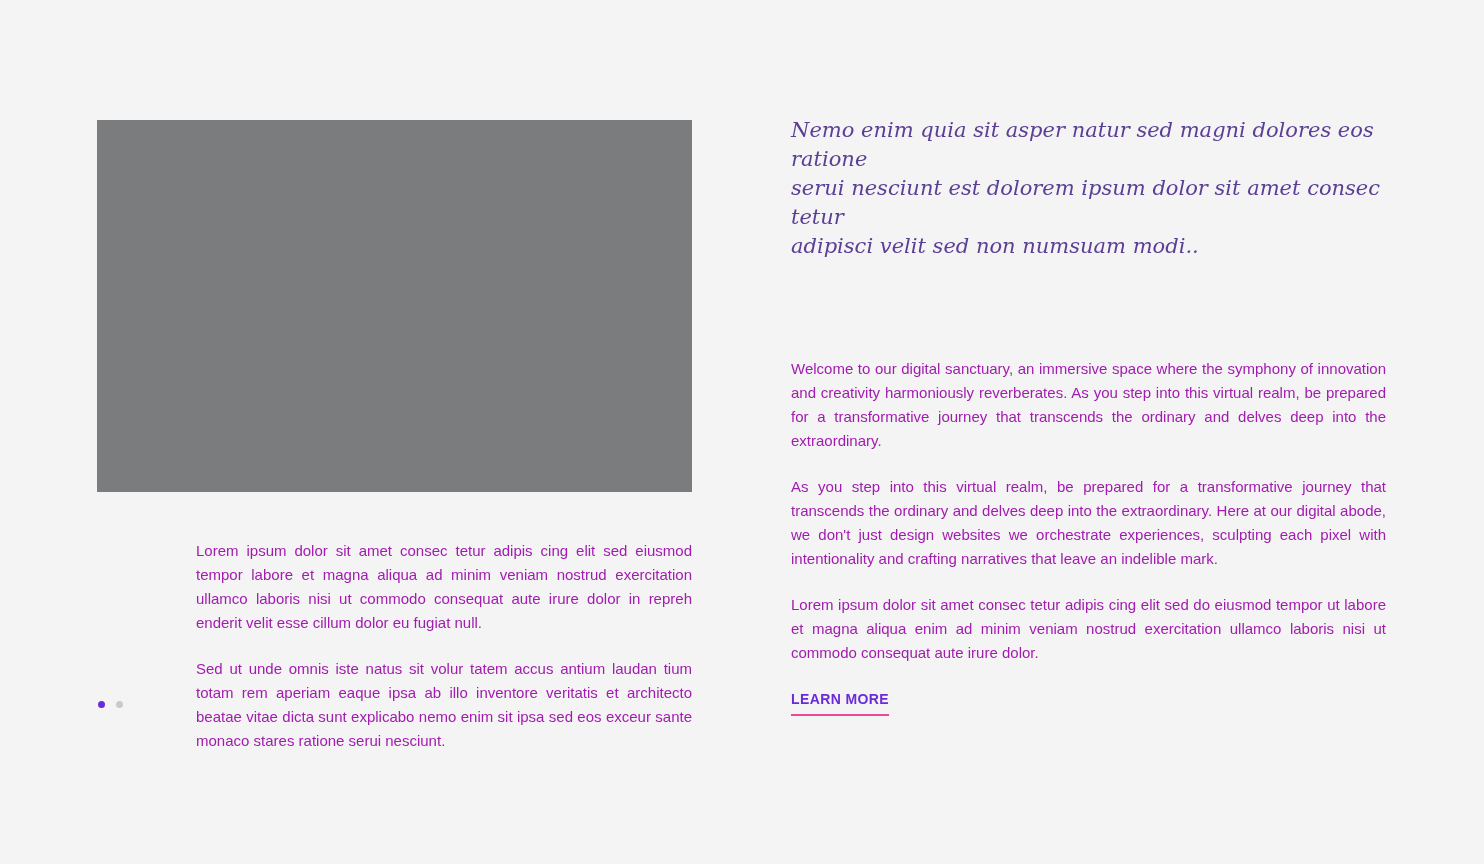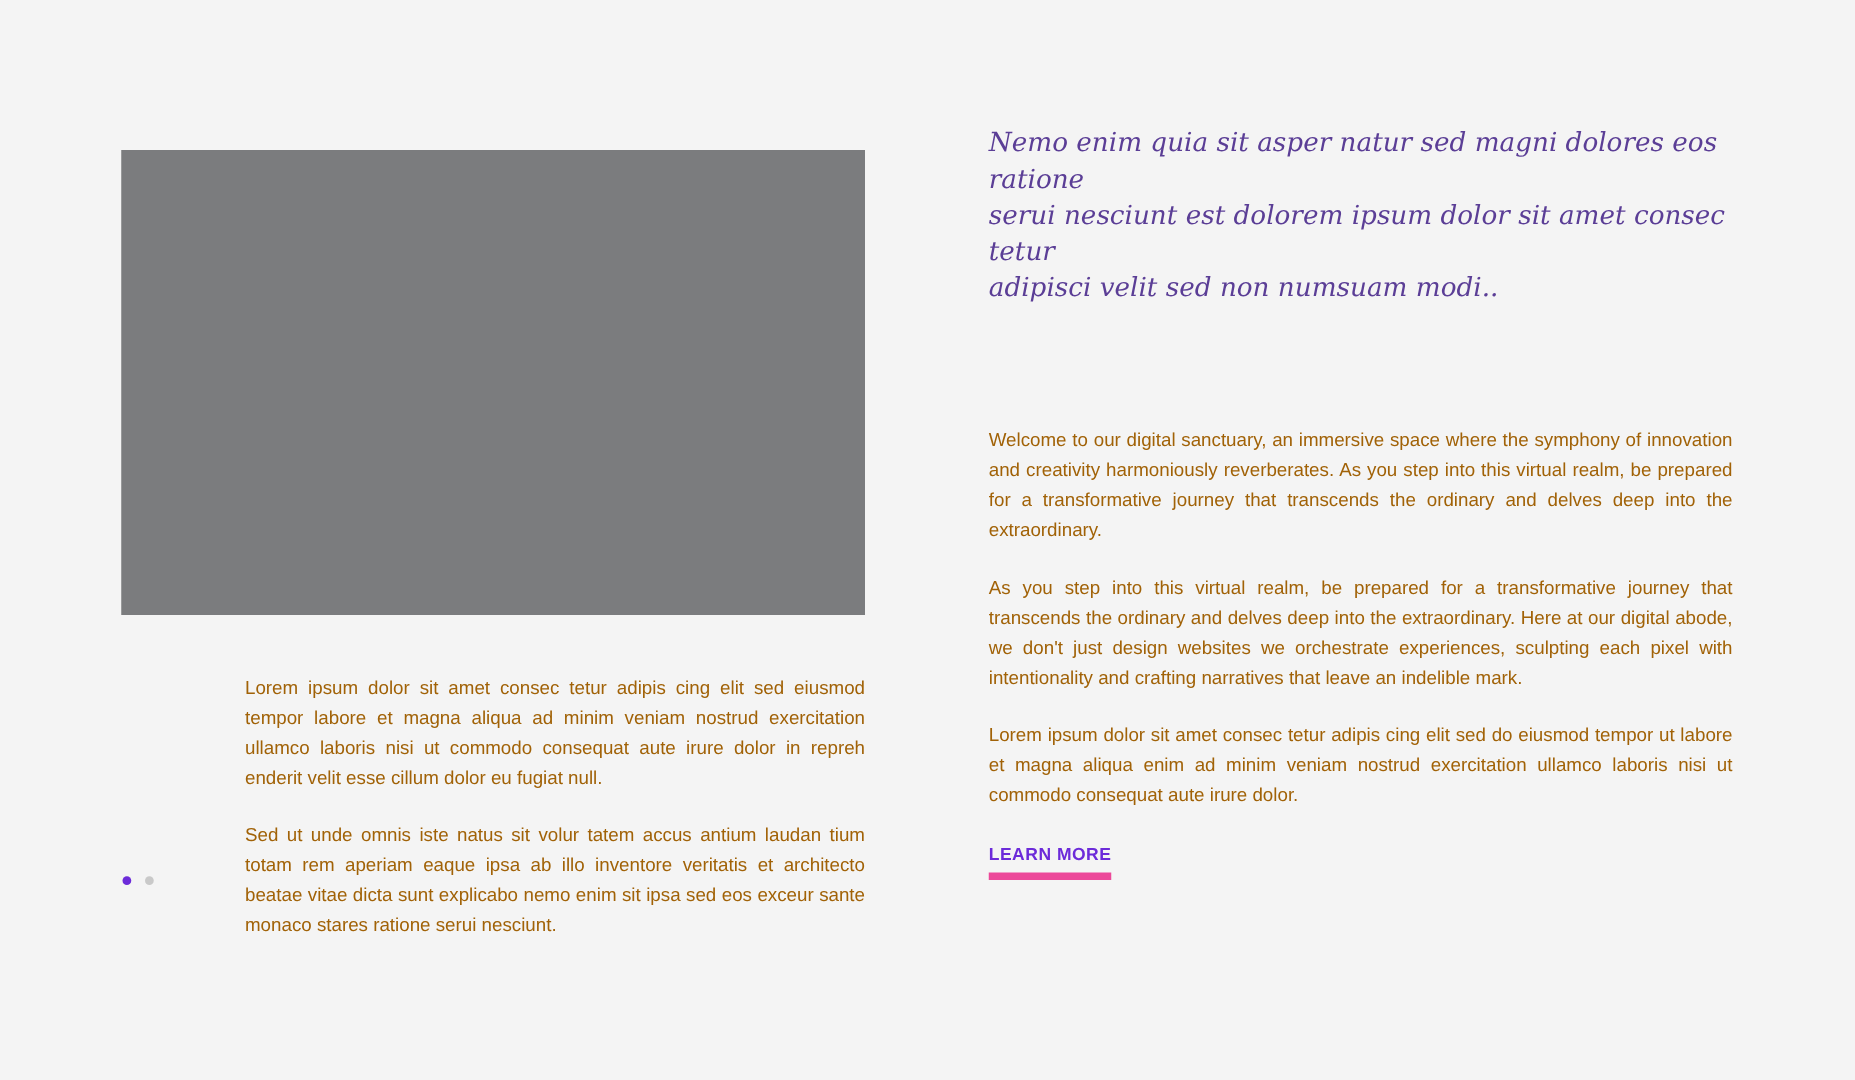--- a/index.html
+++ b/index.html
@@ -26,21 +26,21 @@
     background: #7b7c7e;
   }
   .slide-body {
     margin-left: 99px;
     margin-top: 47px;
     width: 496px;
   }
   p.body-text {
     font-size: 15px;
     line-height: 24px;
-    color: #a16207;
+    color: #a21caf;
     text-align: justify;
     margin: 0 0 22px 0;
   }
   .dots {
     position: absolute;
     left: 1px;
     top: 581px;
     display: flex;
     gap: 11px;
   }
@@ -50,41 +50,41 @@
     border-radius: 50%;
     background: #c9c9c9;
     cursor: pointer;
   }
   .dot.active {
     background: #6c2bd9;
   }
   .right-col {
     position: absolute;
     left: 791px;
-    top: 100px;
+    top: 116px;
     width: 595px;
   }
   .heading {
     font-family: "DejaVu Serif", serif;
     font-style: italic;
     font-weight: normal;
     font-size: 21px;
     line-height: 29px;
     color: #5b3e96;
     margin: 0 0 96px 0;
   }
   .learn-more {
     display: inline-block;
     margin-top: 4px;
     font-size: 14px;
     font-weight: bold;
     letter-spacing: 0.4px;
     color: #6c2bd9;
     text-decoration: none;
-    border-bottom: 6px solid #ec4899;
+    border-bottom: 2px solid #ec4899;
     padding-bottom: 7px;
     cursor: pointer;
   }
 </style>
 </head>
 <body>
 
 <div class="left-col">
   <div class="slide-image"></div>
   <div class="slide-body">

